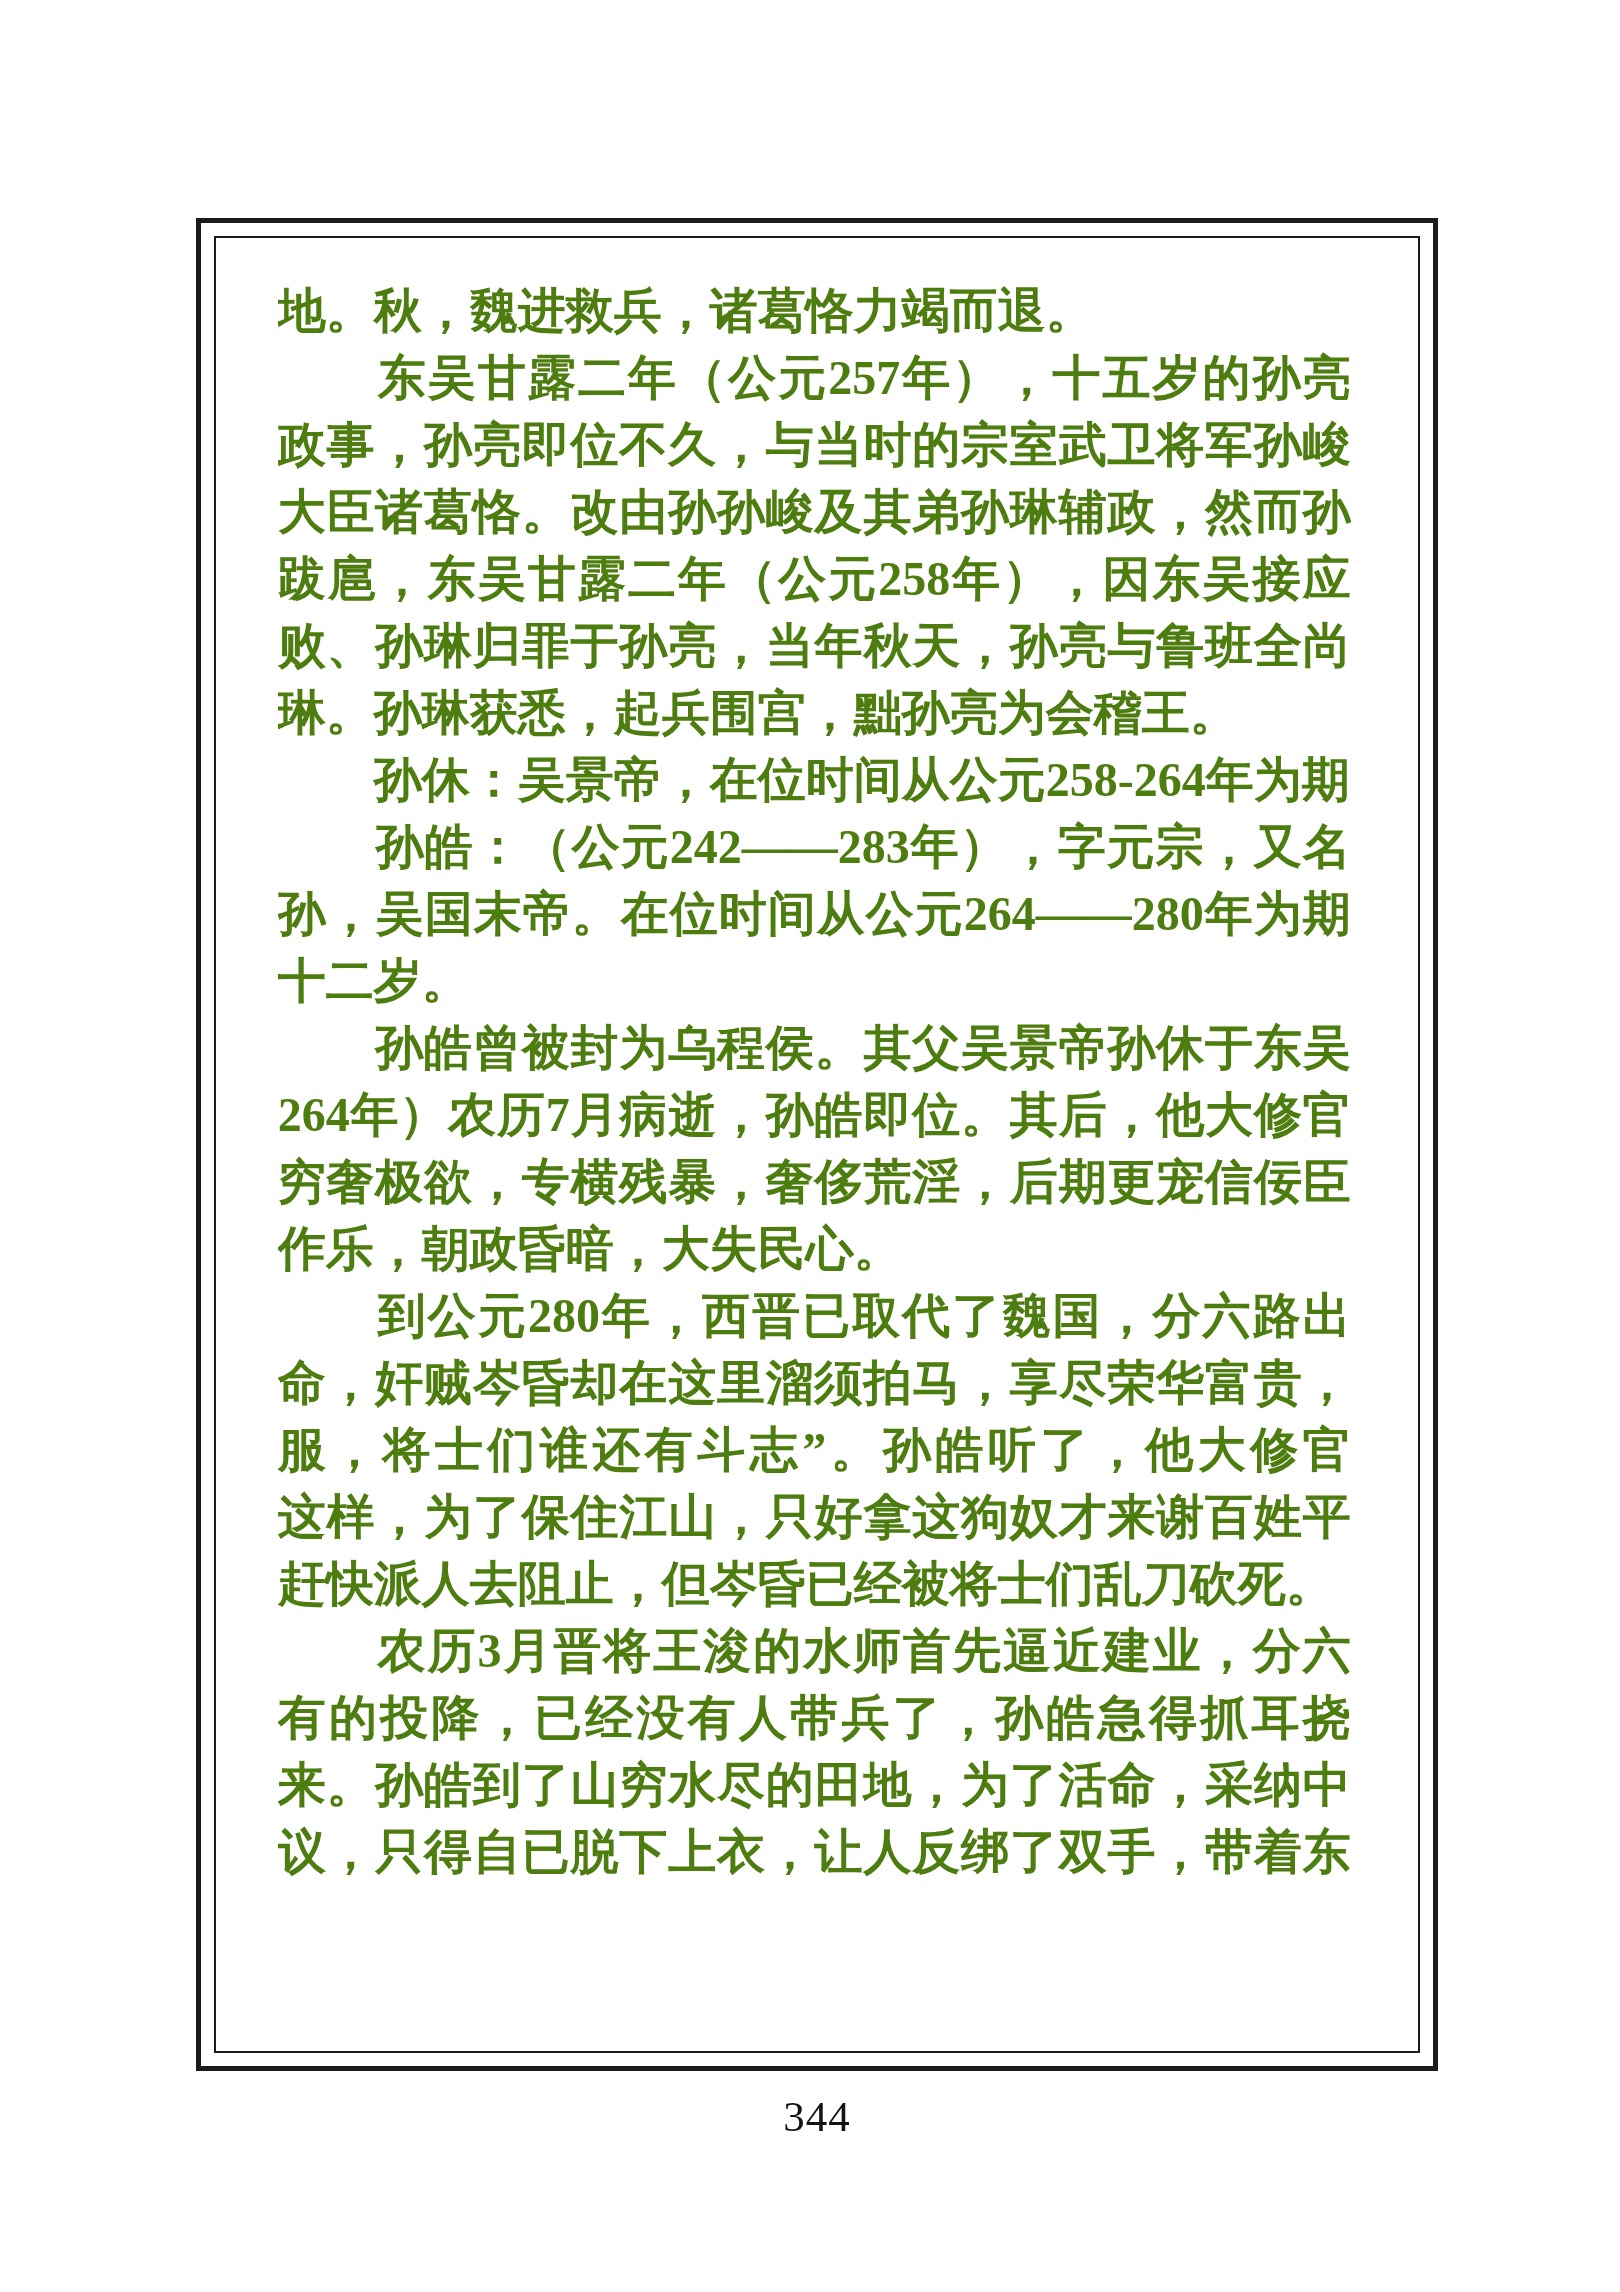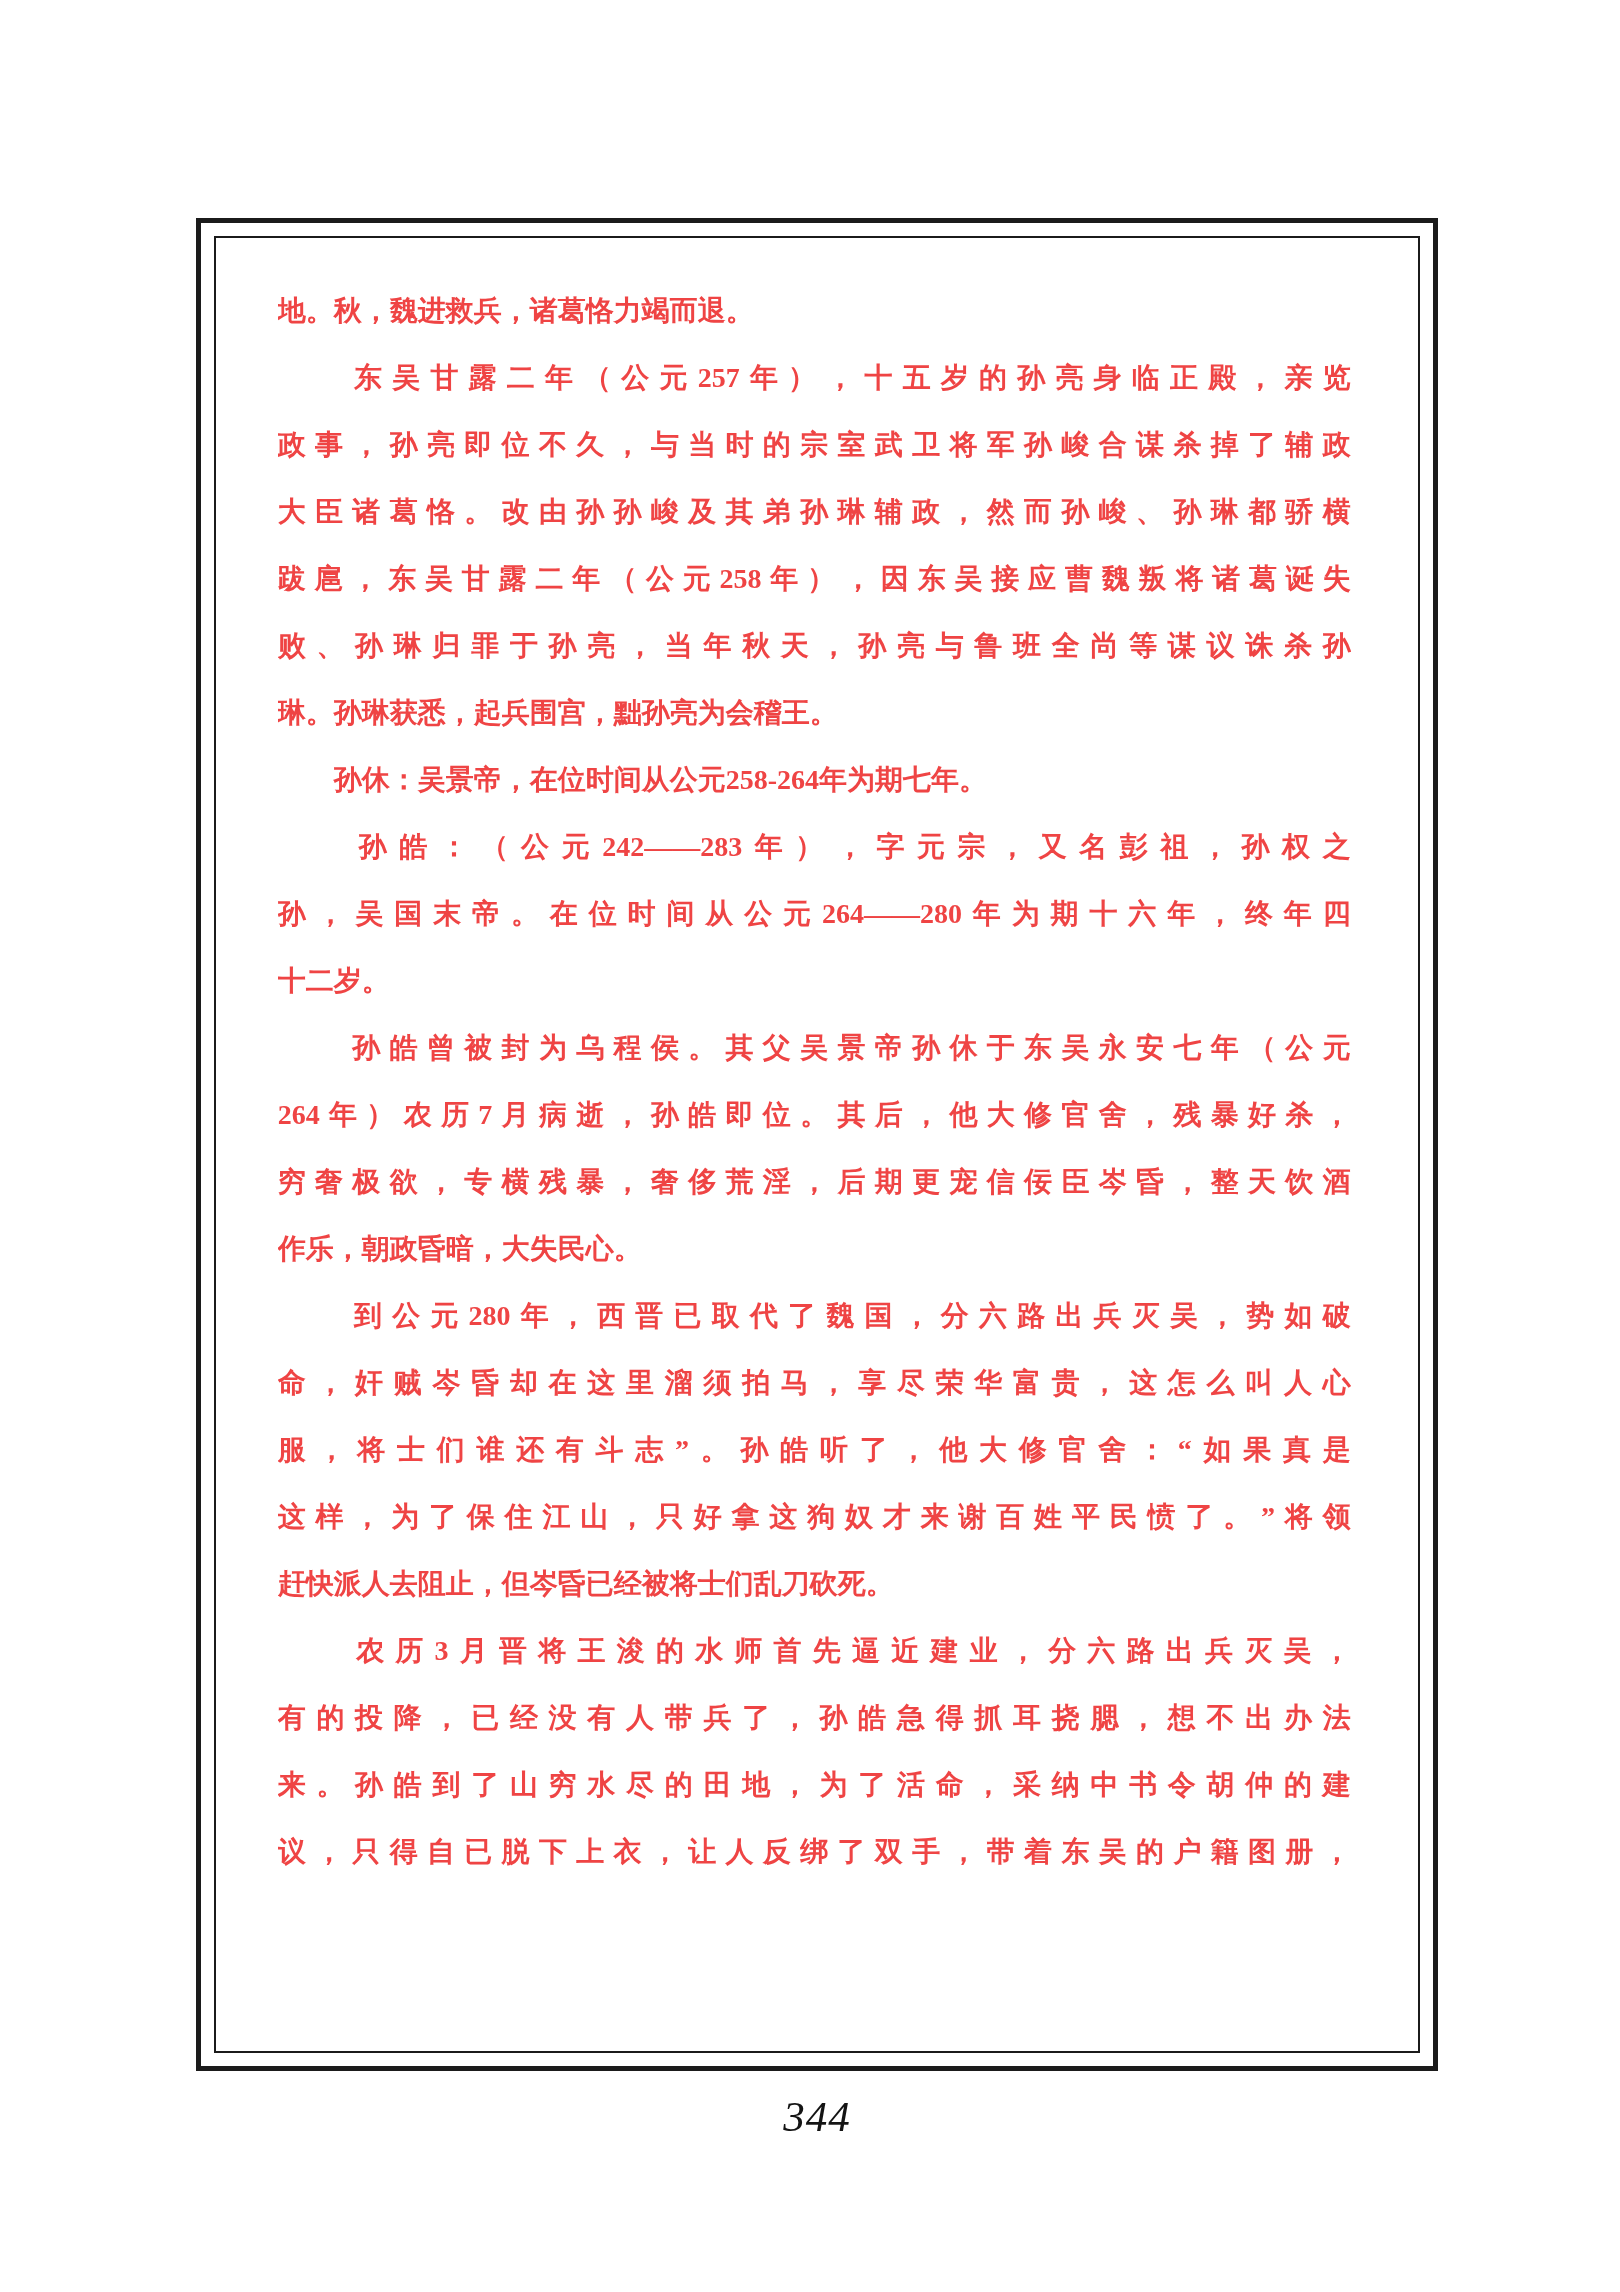--- a/index.html
+++ b/index.html
@@ -33,42 +33,41 @@
   }
   .text-block {
     position: absolute;
     left: 62px;
     top: 39px;
     width: 1073px;
   }
   .line {
     height: 67px;
     line-height: 67px;
-    font-size: 28px;
+    font-size: 48px;
     font-weight: 700;
-    color: #ef4444;
+    color: #4d7c0f;
     text-align: justify;
     text-align-last: justify;
     overflow: hidden;
   }
   .line.s {
     text-align: left;
     text-align-last: left;
   }
   .page-number {
     position: absolute;
     left: 196px;
     top: 2092px;
     width: 1242px;
     text-align: center;
     font-size: 43px;
     font-weight: 400;
     color: #141414;
     letter-spacing: 1px;
-    font-style: italic;
   }
 </style>
 </head>
 <body>
 
 <div class="frame-outer">
   <div class="frame-inner">
     <div class="text-block">
       <div class="line s">地。秋，魏进救兵，诸葛恪力竭而退。</div>
       <div class="line">　　东吴甘露二年（公元257年），十五岁的孙亮身临正殿，亲览</div>

